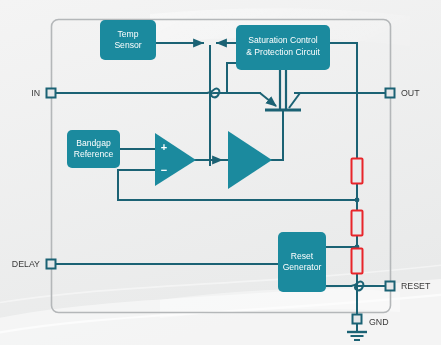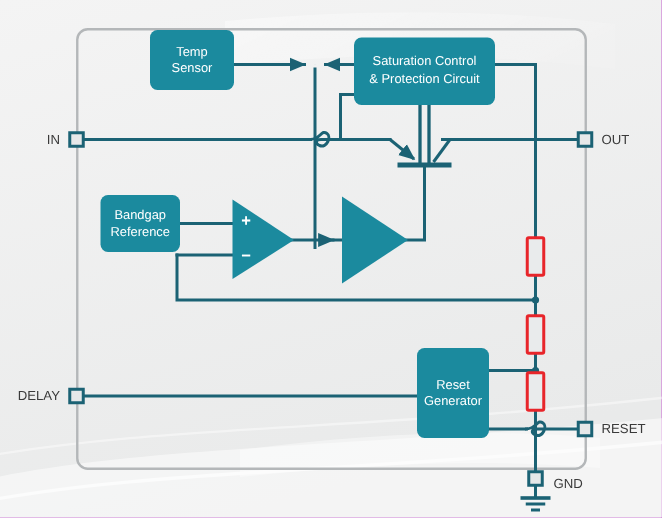--- a/index.html
+++ b/index.html
@@ -8,21 +8,21 @@
     background: #ffffff;
   }
   body {
     font-family: "Liberation Sans", sans-serif;
   }
   #stage {
     position: relative;
     width: 441px;
     height: 345px;
     overflow: hidden;
-    background: #a21caf;
+    background: #d946ef;
   }
   #stage svg {
     position: absolute;
     left: 0;
     top: 0;
   }
   .blk-label {
     font-family: "Liberation Sans", sans-serif;
     font-size: 8.6px;
     fill: #ffffff;

